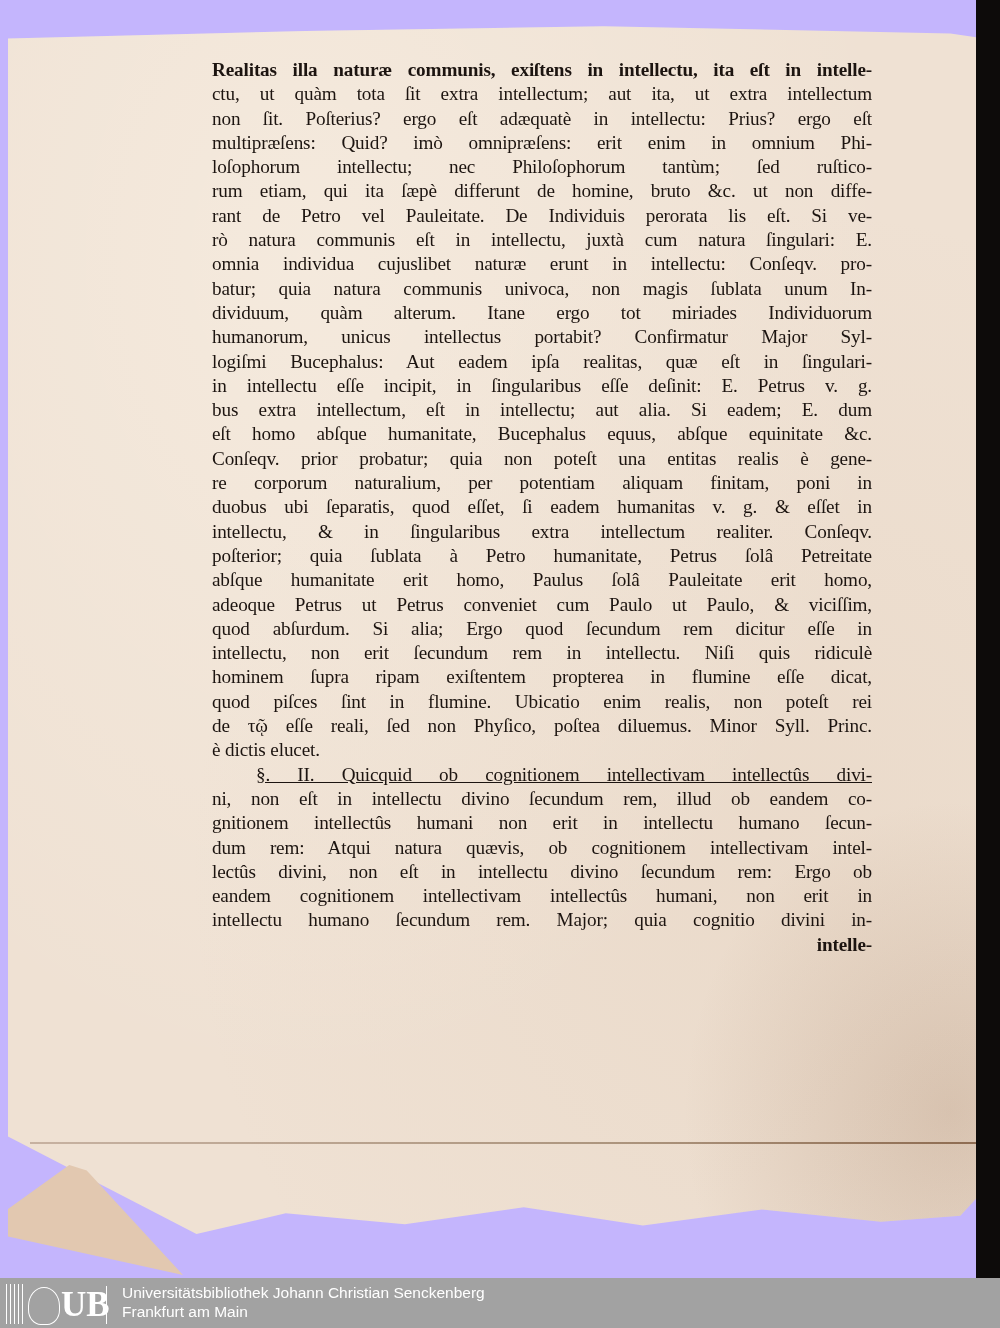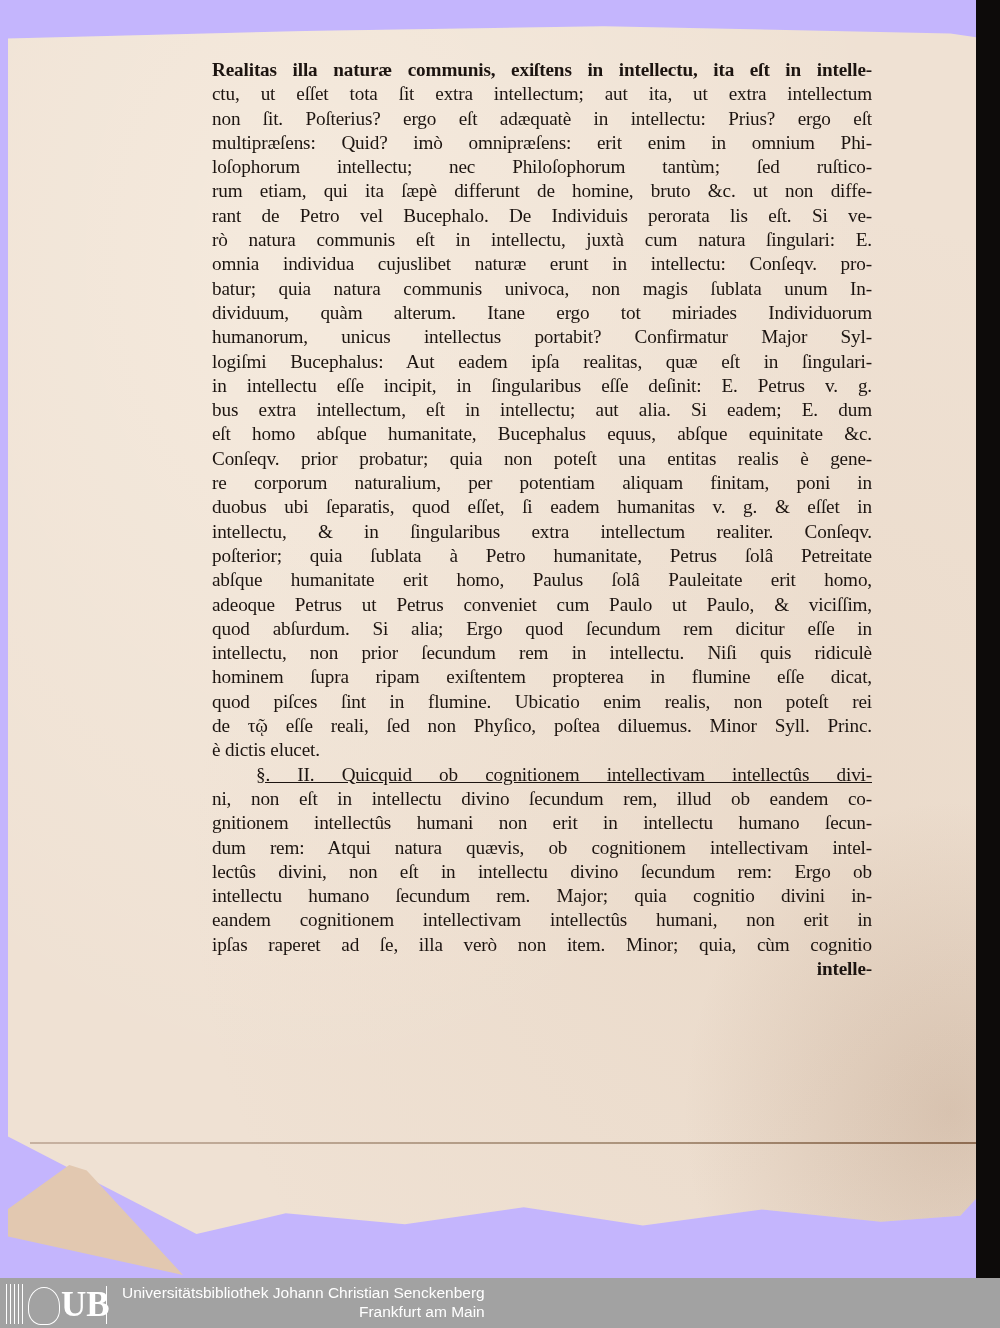--- a/index.html
+++ b/index.html
@@ -41,69 +41,68 @@
       position: absolute; left: 0; top: 1278px; width: 1000px; height: 50px;
       background: #a2a2a2; color: #ffffff;
     }
     .logo { position: absolute; left: 6px; top: 6px; width: 108px; height: 40px; }
     .logo-bars { position: absolute; left: 0; top: 0; width: 18px; height: 40px;
       background: repeating-linear-gradient(90deg, #fff 0 1px, transparent 1px 4px); }
     .logo-face { position: absolute; left: 22px; top: 3px; width: 30px; height: 36px;
       border: 1px solid #fff; border-radius: 50% 50% 40% 40%; }
     .logo-ub { position: absolute; left: 55px; top: 1px; font-family: "Liberation Serif", serif; font-weight: bold; font-size: 35px; line-height: 40px; color: #fff; }
     .logo-rule { position: absolute; left: 100px; top: 2px; width: 1px; height: 38px; background: #fff; }
-    .footer-text { position: absolute; left: 122px; top: 5px; font-family: "Liberation Sans", sans-serif; font-size: 15.5px; line-height: 19px; text-align: right; }
+    .footer-text { position: absolute; left: 122px; top: 5px; font-family: "Liberation Sans", sans-serif; font-size: 15.5px; line-height: 19px; }
   </style>
 </head>
 <body>
 
 <div class="viewer">
   <div class="paper"></div>
   <div class="fold-line"></div>
   <div class="corner-flap"></div>
 
   <div class="text-block">
     <span class="line bold">Realitas illa naturæ communis, exiſtens in intellectu, ita eſt in intelle-</span>
-    <span class="line">ctu, ut eſſet tota ſit extra intellectum; aut ita, ut extra intellectum</span>
+    <span class="line">ctu, ut quàm tota ſit extra intellectum; aut ita, ut extra intellectum</span>
     <span class="line">non ſit.   Poſterius? ergo eſt adæquatè in intellectu: Prius? ergo eſt</span>
     <span class="line">multipræſens: Quid? imò omnipræſens: erit enim in omnium Phi-</span>
     <span class="line">loſophorum intellectu; nec Philoſophorum tantùm; ſed ruſtico-</span>
     <span class="line">rum etiam, qui ita ſæpè differunt de homine, bruto &amp;c. ut non diffe-</span>
-    <span class="line">rant de Petro vel Bucephalo.  De Individuis perorata lis eſt.  Si ve-</span>
+    <span class="line">rant de Petro vel Pauleitate.  De Individuis perorata lis eſt.  Si ve-</span>
     <span class="line">rò natura communis eſt in intellectu, juxtà cum natura ſingulari: E.</span>
     <span class="line">omnia individua cujuslibet naturæ erunt in intellectu: Conſeqv. pro-</span>
     <span class="line">batur; quia natura communis univoca, non magis ſublata unum In-</span>
     <span class="line">dividuum, quàm alterum.   Itane ergo tot miriades Individuorum</span>
     <span class="line">humanorum, unicus intellectus portabit?   Confirmatur Major Syl-</span>
     <span class="line">logiſmi Bucephalus: Aut eadem ipſa realitas, quæ eſt in ſingulari-</span>
     <span class="line">in intellectu eſſe incipit, in ſingularibus eſſe deſinit: E. Petrus v. g.</span>
     <span class="line">bus extra intellectum, eſt in intellectu; aut alia.   Si eadem; E. dum</span>
     <span class="line">eſt homo abſque humanitate, Bucephalus equus, abſque equinitate &amp;c.</span>
     <span class="line">Conſeqv. prior probatur; quia non poteſt una entitas realis è gene-</span>
     <span class="line">re corporum naturalium, per potentiam aliquam finitam, poni in</span>
     <span class="line">duobus ubi ſeparatis, quod eſſet, ſi eadem humanitas v. g. &amp; eſſet in</span>
     <span class="line">intellectu, &amp; in ſingularibus extra intellectum realiter.   Conſeqv.</span>
     <span class="line">poſterior; quia ſublata à Petro humanitate, Petrus ſolâ Petreitate</span>
     <span class="line">abſque humanitate erit homo, Paulus ſolâ Pauleitate erit homo,</span>
     <span class="line">adeoque Petrus ut Petrus conveniet cum Paulo ut Paulo, &amp; viciſſim,</span>
     <span class="line">quod abſurdum.   Si alia; Ergo quod ſecundum rem dicitur eſſe in</span>
-    <span class="line">intellectu, non prior ſecundum rem in intellectu.   Niſi quis ridiculè</span>
+    <span class="line">intellectu, non erit ſecundum rem in intellectu.   Niſi quis ridiculè</span>
     <span class="line">hominem ſupra ripam exiſtentem propterea in flumine eſſe dicat,</span>
     <span class="line">quod piſces ſint in flumine.   Ubicatio enim realis, non poteſt rei</span>
     <span class="line">de τῷ eſſe reali, ſed non Phyſico, poſtea diluemus.   Minor Syll. Princ.</span>
     <span class="line last">è dictis elucet.</span>
 
     <span class="line indent">§. II.   Quicquid ob cognitionem intellectivam intellectûs divi-</span>
     <span class="line">ni, non eſt in intellectu divino ſecundum rem, illud ob eandem co-</span>
     <span class="line">gnitionem intellectûs humani non erit in intellectu humano ſecun-</span>
     <span class="line">dum rem: Atqui natura quævis, ob cognitionem intellectivam intel-</span>
     <span class="line">lectûs divini, non eſt in intellectu divino ſecundum rem: Ergo ob</span>
+    <span class="line">eandem cognitionem intellectivam intellectûs humani, non erit in</span>
     <span class="line">intellectu humano ſecundum rem.   Major; quia cognitio divini in-</span>
-    <span class="line">eandem cognitionem intellectivam intellectûs humani, non erit in</span>
-    <span class="line">ipſas raperet ad ſe, illa verò non item.   Minor; quia, cùm cognitio</span>
     <span class="line right">intelle-</span>
   </div>
 </div>
 
 <div class="footer">
   <div class="logo">
     <div class="logo-bars"></div>
     <div class="logo-face"></div>
     <div class="logo-ub">UB</div>
     <div class="logo-rule"></div>

